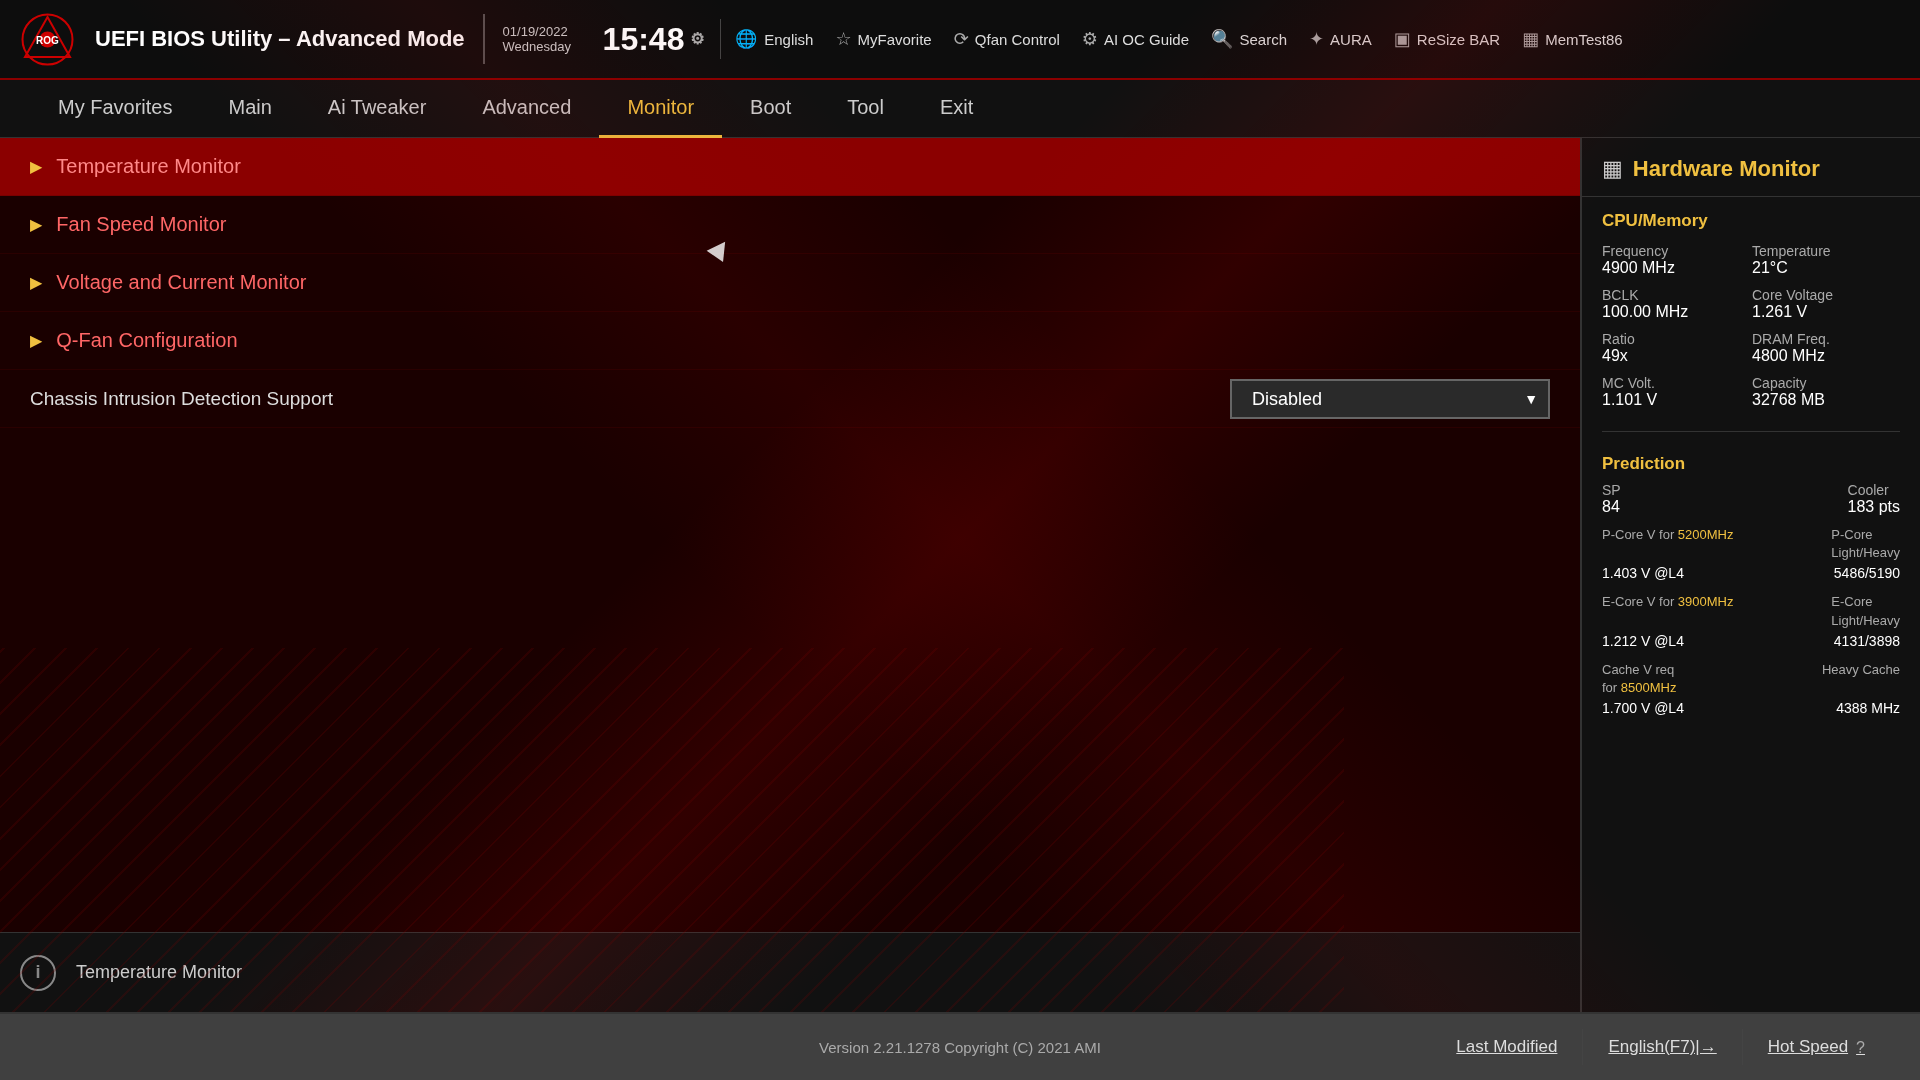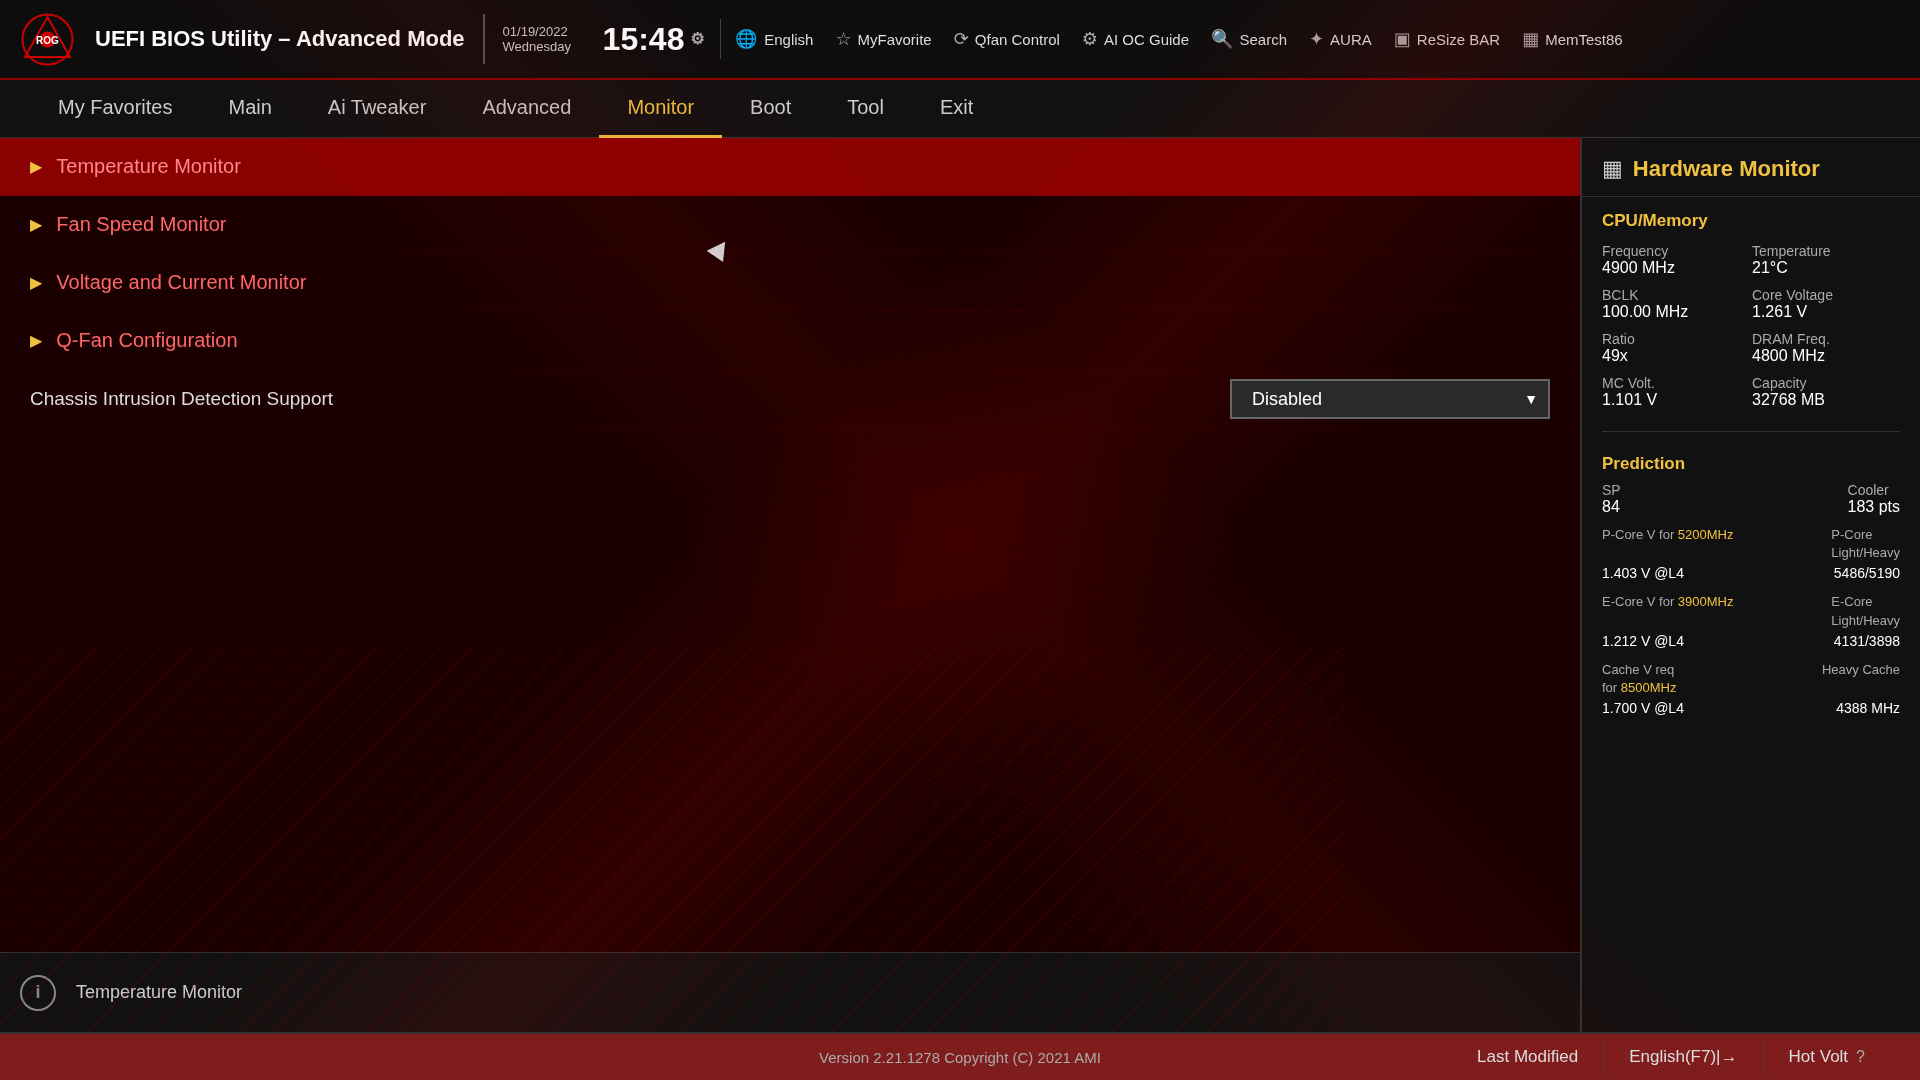--- a/index.html
+++ b/index.html
@@ -383,22 +383,22 @@
       line-height: 1.4;
     }
 
     .pred-block-value {
       color: #fff;
       font-size: 14px;
     }
 
     
     .status-bar {
-      background: #7f1d1d;
-      height: 48px;
+      background: #404040;
+      height: 68px;
       display: flex;
       align-items: center;
       justify-content: flex-end;
       padding: 0 30px;
       border-top: 2px solid #333;
       flex-shrink: 0;
       position: relative;
     }
 
     .version-text {
@@ -410,27 +410,28 @@
     }
 
     .status-buttons {
       display: flex;
       align-items: center;
       gap: 0;
     }
 
     .status-btn {
       display: flex;
-      align-items: center;
+      align-items: flex-end;
       gap: 8px;
       color: #ddd;
       font-size: 17px;
       padding: 8px 25px;
       cursor: pointer;
       border-right: 1px solid #444;
+      text-decoration: underline;
     }
 
     .status-btn:last-child { border-right: none; }
 
     .btn-icon {
       font-size: 16px;
       color: #aaa;
     }
 
     
@@ -680,20 +681,20 @@
   <div class="status-bar">
     <span class="version-text">Version 2.21.1278 Copyright (C) 2021 AMI</span>
     <div class="status-buttons">
       <div class="status-btn">
         <span>Last Modified</span>
       </div>
       <div class="status-btn">
         <span>English(F7)|→</span>
       </div>
       <div class="status-btn">
-        <span>Hot Volt</span>
+        <span>Hot Speed</span>
         <span class="btn-icon">?</span>
       </div>
     </div>
   </div>
 </div>
 
 <div class="cursor"></div>
 
 </body></html>

